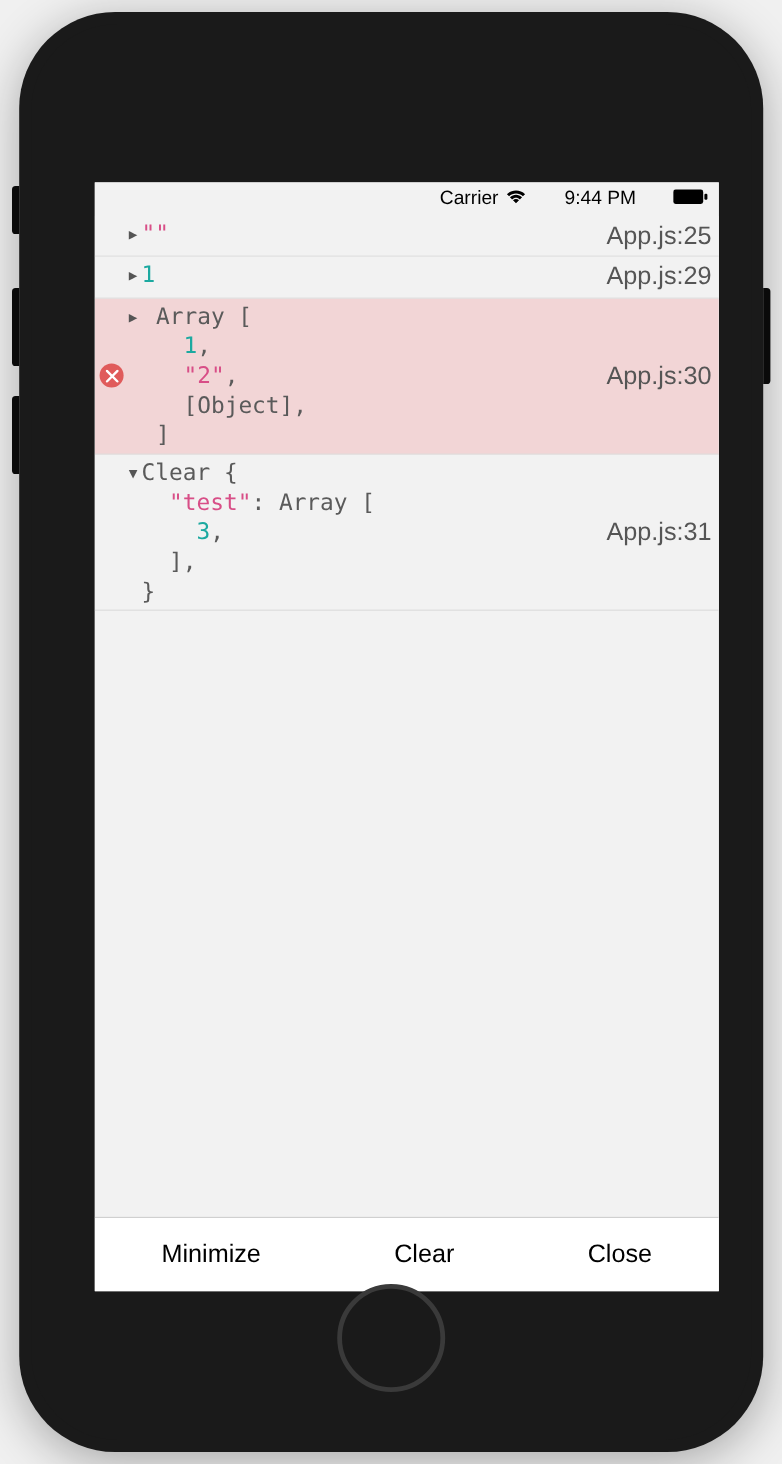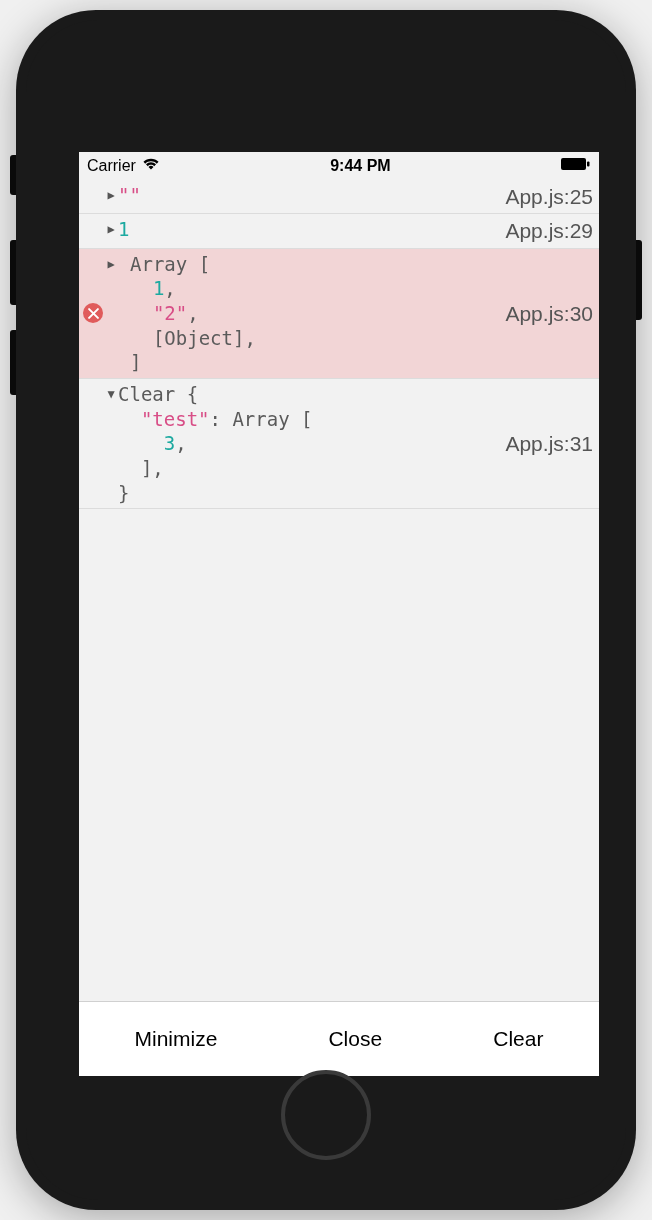--- a/index.html
+++ b/index.html
@@ -67,25 +67,26 @@
       height: 924px;
       background: #f2f2f2;
       display: flex;
       flex-direction: column;
     }
     .status-bar {
       height: 28px;
       background: #f2f2f2;
       display: flex;
       align-items: center;
-      justify-content: space-between;
+      justify-content: flex-end;
       padding: 12px 8px;
       font-size: 16px;
       font-weight: 500;
       color: #000;
+      gap: 31px;
     }
     .status-left { display: flex; align-items: center; gap: 6px; }
     .status-right { display: flex; align-items: center; gap: 4px; }
     .wifi-icon svg { width: 18px; height: 14px; }
     .battery-icon svg { width: 30px; height: 14px; }
     .console {
       flex: 1;
       background: #f2f2f2;
       display: flex;
       flex-direction: column;
@@ -147,21 +148,21 @@
     }
     .code-block {
       white-space: pre;
       color: #5a5a5a;
     }
     .tok-string { color: #d84e87; }
     .tok-number { color: #1ca9a0; }
     .tok-key { color: #d84e87; }
     .indent1 { padding-left: 12px; }
     .bottom-bar {
-      height: 75px;
+      height: 62px;
       background: #fff;
       border-top: 1px solid #d0d0d0;
       display: flex;
       align-items: center;
       justify-content: space-around;
       font-size: 21px;
       color: #000;
       font-family: -apple-system, BlinkMacSystemFont, sans-serif;
     }
     .bottom-button { cursor: pointer; padding: 8px 20px; }
@@ -179,21 +180,21 @@
 
       <div class="status-bar">
         <div class="status-left">
           <span>Carrier</span>
           <span class="wifi-icon">
             <svg viewBox="0 0 20 14">
                 <path fill="#000" d="M10 13 L7.2 10.2 C8 9.4 9 9 10 9 s2 .4 2.8 1.2 Z M4.4 7.4 C6 5.8 8 5 10 5 s4 .8 5.6 2.4 l-2 2 C12.5 8.3 11.3 7.8 10 7.8 s-2.5 .5-3.6 1.6 Z M1.6 4.6 C3.8 2.4 6.8 1.2 10 1.2 s6.2 1.2 8.4 3.4 l-2 2 C14.7 4.9 12.4 4 10 4 S5.3 4.9 3.6 6.6 Z"></path>
               </svg>
           </span>
         </div>
-        <div style="font-weight:700;">9:44 PM</div>
+        <div style="font-weight:400;">9:44 PM</div>
         <div class="status-right">
           <span class="battery-icon">
             <svg viewBox="0 0 30 14">
                 <rect x="0" y="1" width="25" height="12" rx="2" fill="#000"></rect>
                 <rect x="26" y="4.5" width="2.5" height="5" rx="1" fill="#000"></rect>
               </svg>
           </span>
         </div>
       </div>
 
@@ -247,20 +248,20 @@
   <span>],</span>
 <span>}</span></div>
             </div>
             <div class="log-source">App.js:31</div>
           </div>
 
         </div>
 
         <div class="bottom-bar">
           <div class="bottom-button">Minimize</div>
+          <div class="bottom-button">Clear</div>
           <div class="bottom-button">Close</div>
-          <div class="bottom-button">Clear</div>
         </div>
       </div>
     </div>
     <div class="home-button"></div>
   </div>
 </div>
 
 </body></html>

